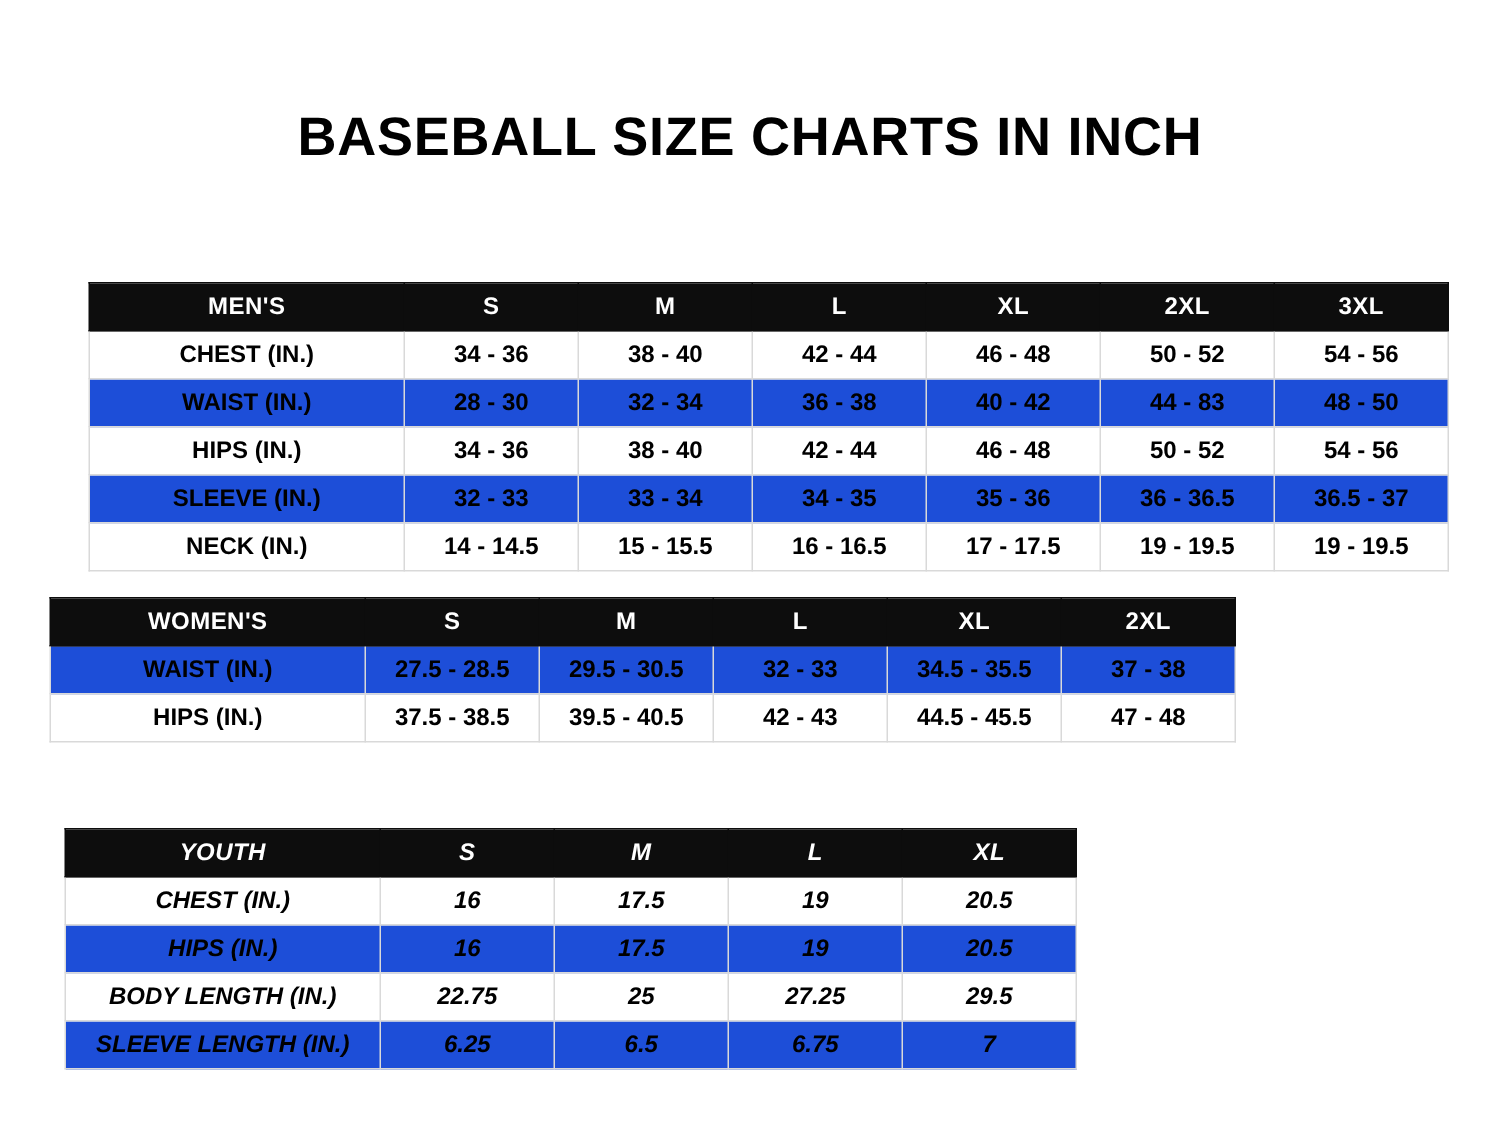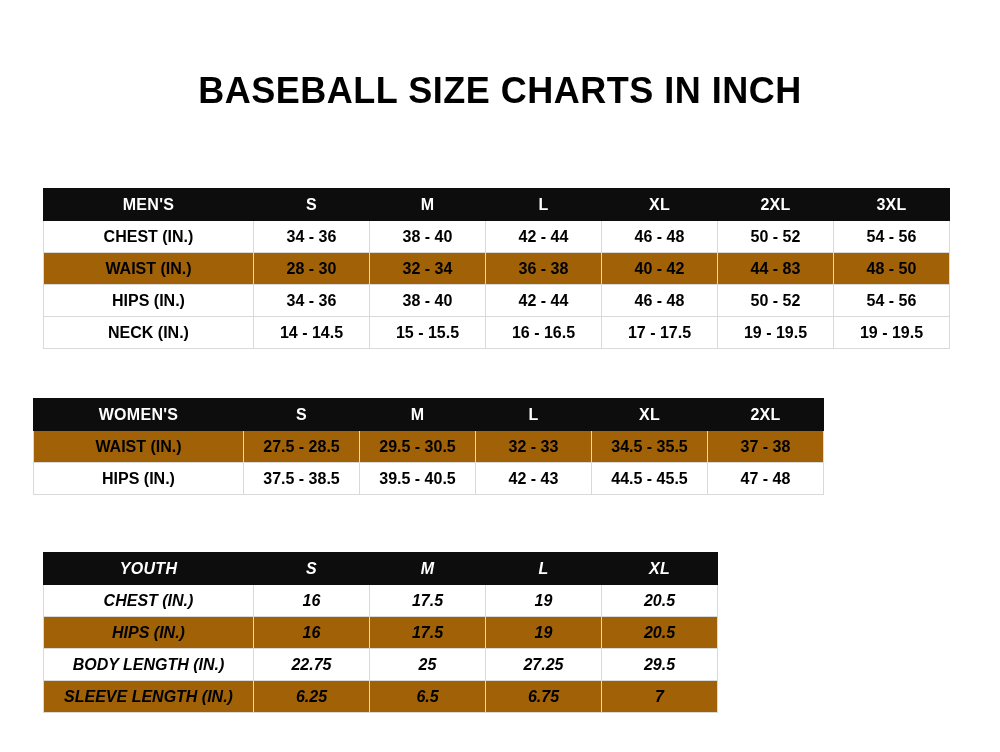--- a/index.html
+++ b/index.html
@@ -50,28 +50,28 @@
     background: #0d0d0d;
     color: #ffffff;
     border: 1px solid #0d0d0d;
     font-size: 16px;
     letter-spacing: 0.3px;
   }
   table.size-table thead th.first-col {
     text-align: center;
   }
   table.size-table tbody tr.alt td {
-    background: #a16207;
+    background: #1d4ed8;
   }
   .tbl-wrap {
     position: absolute;
   }
   
   #tbl-mens { left: 43px; top: 188px; }
-  #tbl-mens table { width: 906px; }
+  #tbl-mens table { width: 906px; margin-left: 16px; }
   #tbl-mens col.c0 { width: 210px; }
   #tbl-mens col.cx { width: 116px; }
   
   #tbl-womens { left: 33px; top: 398px; }
   #tbl-womens table { width: 790px; }
   #tbl-womens col.c0 { width: 210px; }
   #tbl-womens col.cx { width: 116px; }
   
   #tbl-youth { left: 43px; top: 552px; }
   #tbl-youth table { width: 674px; font-style: italic; }
@@ -128,20 +128,29 @@
         </tr>
         <tr>
           <td>HIPS (IN.)</td>
           <td>34 - 36</td>
           <td>38 - 40</td>
           <td>42 - 44</td>
           <td>46 - 48</td>
           <td>50 - 52</td>
           <td>54 - 56</td>
         </tr>
+        <tr class="alt">
+          <td>SLEEVE (IN.)</td>
+          <td>32 - 33</td>
+          <td>33 - 34</td>
+          <td>34 - 35</td>
+          <td>35 - 36</td>
+          <td>36 - 36.5</td>
+          <td>36.5 - 37</td>
+        </tr>
         <tr>
           <td>NECK (IN.)</td>
           <td>14 - 14.5</td>
           <td>15 - 15.5</td>
           <td>16 - 16.5</td>
           <td>17 - 17.5</td>
           <td>19 - 19.5</td>
           <td>19 - 19.5</td>
         </tr>
       </tbody>

